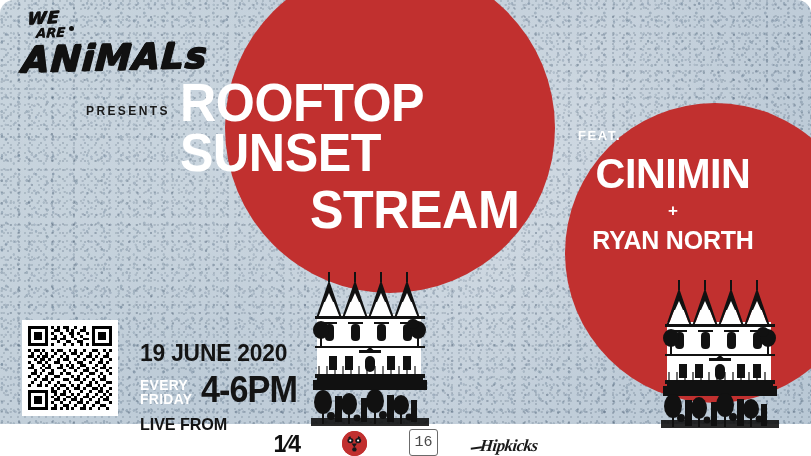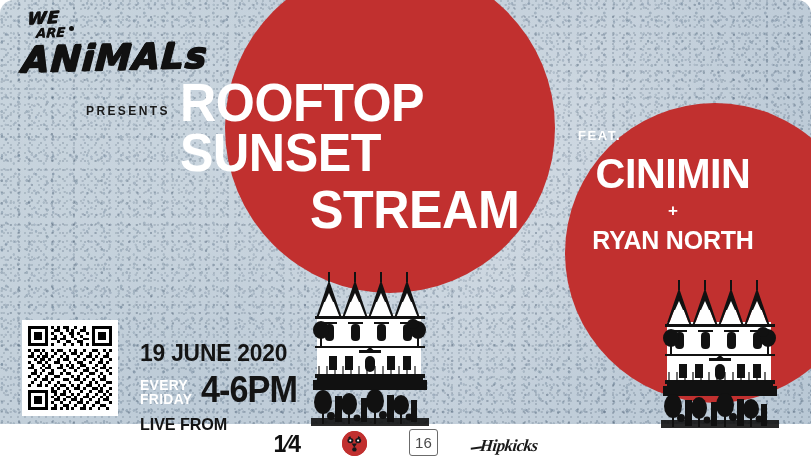--- a/index.html
+++ b/index.html
@@ -101,21 +101,21 @@
 
   
   .footer{position:absolute;left:0;bottom:0;width:811px;height:21px;background:#fff;
       display:flex;align-items:flex-end;justify-content:center;gap:42px;}
   .logo-quarter{font-family:"Liberation Sans Narrow","Liberation Sans",sans-serif;
       font-weight:700;font-size:23px;color:#111;letter-spacing:-1px;line-height:1;}
   .logo-badge{width:25px;height:25px;border-radius:50%;background:#c1302f;position:relative;}
   .logo-badge svg{position:absolute;left:0;top:0;}
   .logo-sixteen{width:27px;height:25px;border:1.3px solid #6b6b6b;border-radius:3px;
       display:flex;align-items:center;justify-content:center;
-      font-family:Liberation Sans, sans-serif;font-weight:400;font-size:15px;color:#4a4a4a;}
+      font-family:Liberation Mono, monospace;font-weight:400;font-size:15px;color:#4a4a4a;}
   .logo-script{font-family:"Liberation Serif",serif;font-style:italic;font-weight:700;
       font-size:17px;color:#1a1a1a;letter-spacing:-.6px;position:relative;
       transform:skewX(-6deg);}
   .logo-script:before{content:"";position:absolute;left:-9px;top:54%;width:11px;height:1.6px;
       background:#1a1a1a;transform:rotate(-7deg);}
 </style>
 </head>
 <body>
 
 <div class="flyer">

